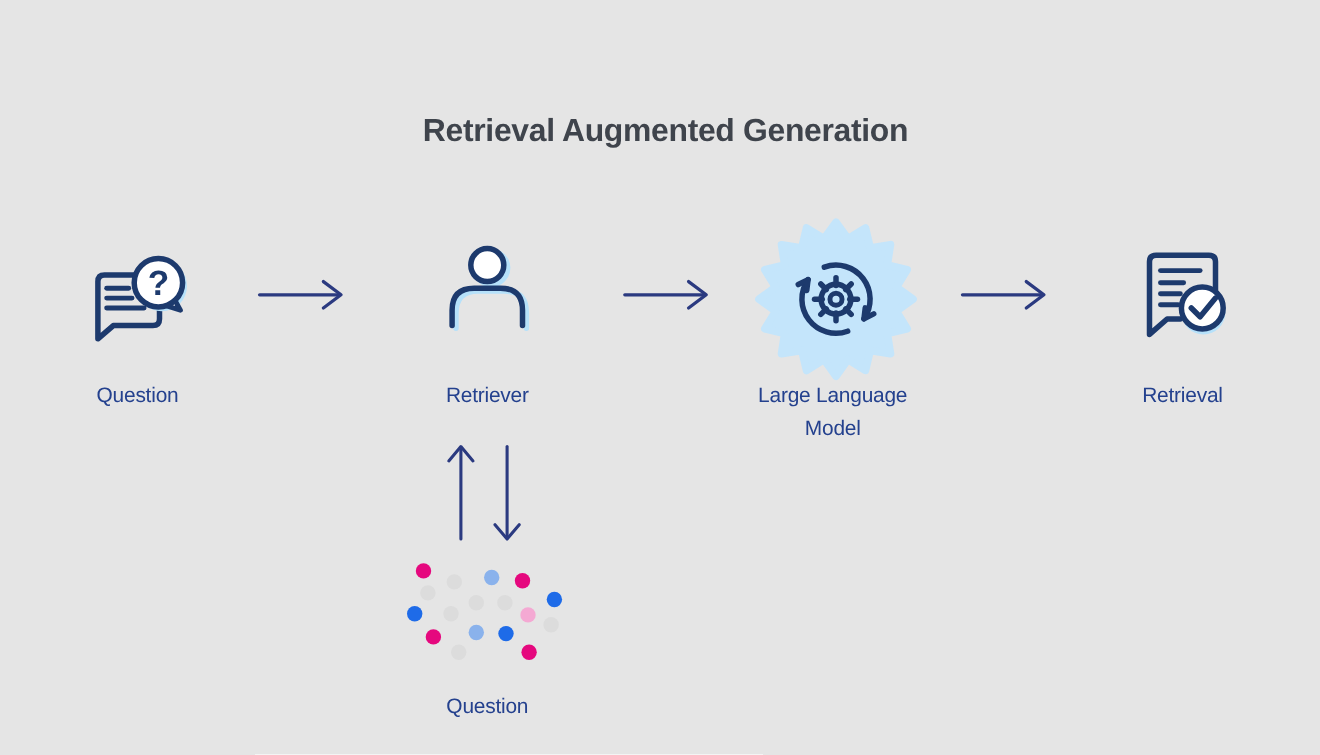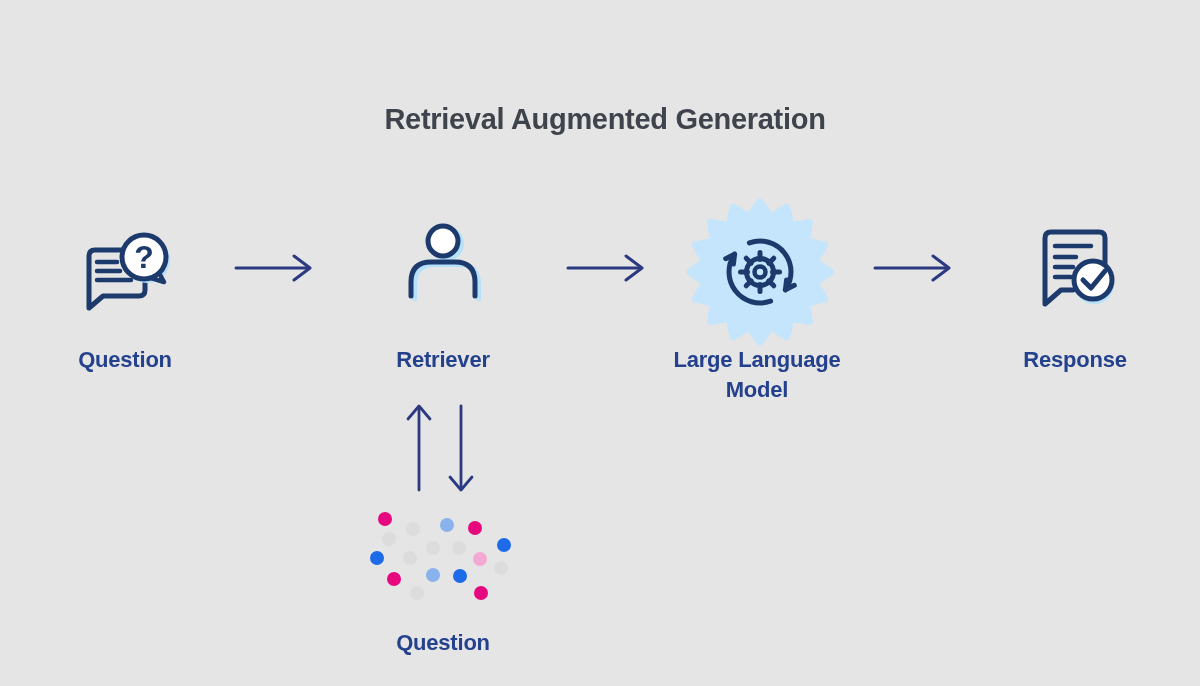--- a/index.html
+++ b/index.html
@@ -7,21 +7,21 @@
     position:relative; width:1200px; height:686px; background:#e5e5e5;
     font-family:"Liberation Sans", sans-serif; overflow:hidden;
   }
   .title {
     position:absolute; left:0; top:103px; width:1210px;
     text-align:center; font-size:29px; font-weight:700; color:#3f444c;
     letter-spacing:-0.3px;
   }
   .icon-abs { position:absolute; }
   .node-label {
-    position:absolute; text-align:center; font-size:22px; font-weight:700;
+    position:absolute; text-align:center; font-size:19px; font-weight:400;
     color:#24418e; line-height:30px; letter-spacing:-0.2px;
   }
   .lbl-question { left:45px;  top:345px; width:160px; }
   .lbl-retriever{ left:363px; top:345px; width:160px; }
   .lbl-llm      { left:662px; top:345px; width:190px; }
   .lbl-response { left:995px; top:345px; width:160px; }
   .lbl-context  { left:363px; top:628px; width:160px; }
   .arrow-h { position:absolute; width:90px; height:34px; }
   .a1 { left:232px; top:251px; }
   .a2 { left:564px; top:251px; }
@@ -137,16 +137,16 @@
         <circle cx="70" cy="70" r="7" fill="#8ab2ec"></circle>
         <circle cx="97" cy="71" r="7" fill="#1e6be8"></circle>
         <circle cx="54" cy="88" r="7" fill="#dcdcdc"></circle>
         <circle cx="118" cy="88" r="7" fill="#e5087e"></circle>
       </g>
     </svg>
 
   <div class="node-label lbl-question">Question</div>
   <div class="node-label lbl-llm">Large Language Model</div>
   <div class="node-label lbl-retriever">Retriever</div>
-  <div class="node-label lbl-response">Response</div>
+  <div class="node-label lbl-response">Retrieval</div>
   <div class="node-label lbl-context">Question</div>
 
 </div>
 
 </body></html>

